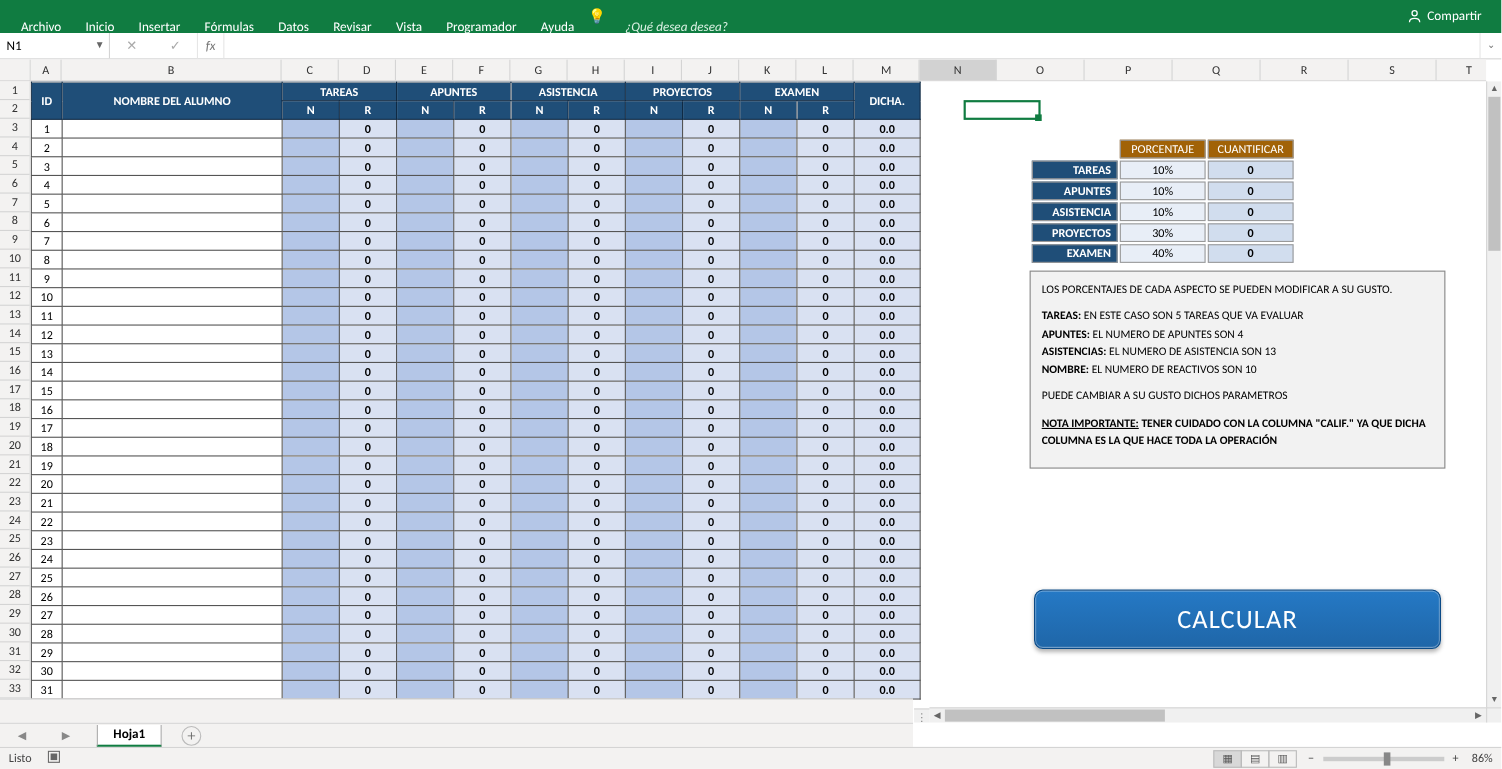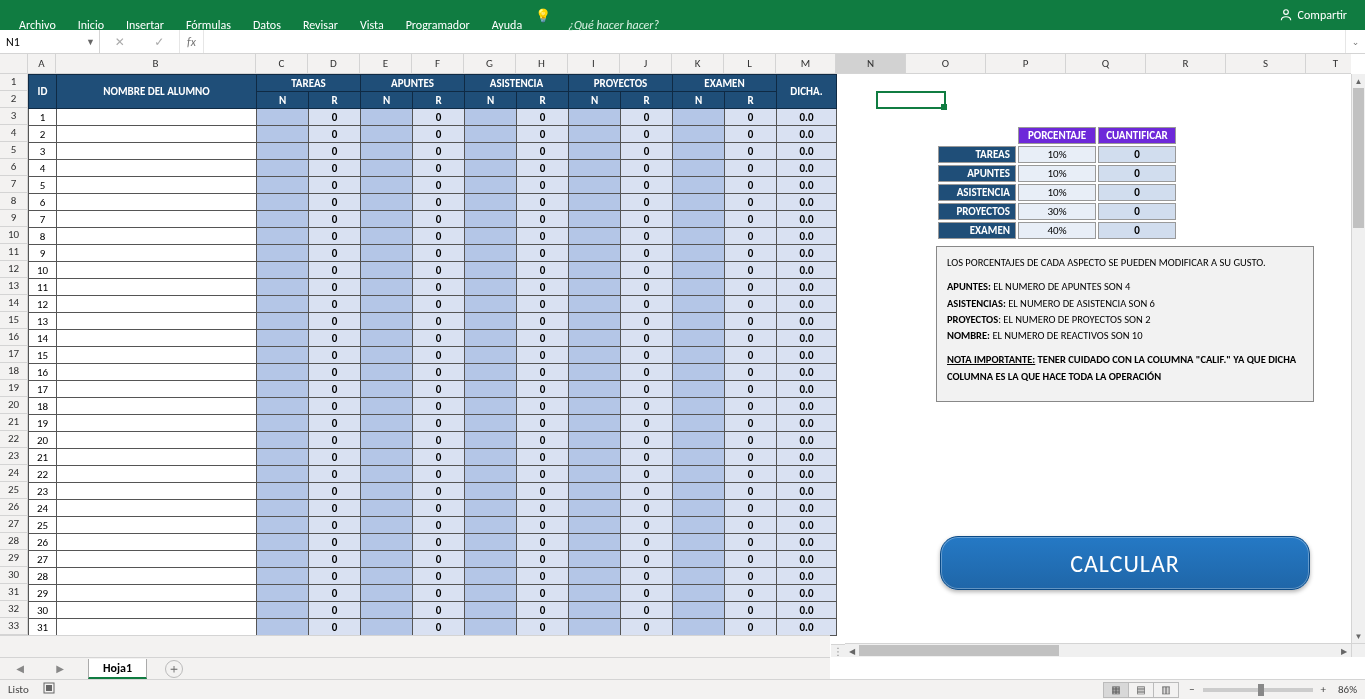--- a/index.html
+++ b/index.html
@@ -43,34 +43,34 @@
 .hdrBlue2 { background: #1f4e78; color: #fff; font-weight: bold; text-align: center; border: 1px solid #0f2a44; }
 .cellID { background: #fff; text-align: center; border: 1px solid #555; }
 .cellName { background: #fff; border: 1px solid #555; }
 .cellN { background: #b4c6e7; text-align: center; border: 1px solid #555; }
 .cellR { background: #d9e1f2; text-align: center; font-weight: bold; border: 1px solid #555; }
 .cellCalif { background: #d9e1f2; text-align: center; font-weight: bold; border: 1px solid #555; }
 
 
 .smtbl { position: absolute; }
 .smtbl td { height: 17px; font-size: 11px; border: 1px solid #999; padding: 0 5px; }
-.smHdr { background: #6d28d9; color: #fff; font-weight: bold; text-align: center; margin-top: 37px; }
+.smHdr { background: #a16207; color: #fff; font-weight: normal; text-align: center; margin-top: 37px; }
 .smLab { background: #1f4e78; color: #fff; font-weight: bold; text-align: right; }
 .smVal { background: #e8eef7; text-align: center; }
 .smVal2 { background: #d1ddee; text-align: center; font-weight: bold; }
 
 
 .infobox { position: absolute; background: #f2f2f2; border: 1px solid #888; font-size: 10.5px; line-height: 1.55; color: #000; padding: 8px 10px; }
 .infobox p { margin-bottom: 8px; }
 .infobox .mt0 { margin: 0; }
 .infobox b { font-weight: bold; }
 .infobox .u { text-decoration: underline; }
 
 
-.calcbtn { position: absolute; background: linear-gradient(#2579c5, #1f66a8); border: 1px solid #0b4a86; border-radius: 18px; color: #fff; font-size: 24px; font-weight: 300; display: flex; align-items: center; justify-content: center; box-shadow: inset 0 0 0 1px rgba(255,255,255,.3), 0 2px 4px rgba(0,0,0,.3); cursor: pointer; letter-spacing: 1px; }
+.calcbtn { position: absolute; background: linear-gradient(#2579c5, #1f66a8); border: 1px solid #0b4a86; border-radius: 8px; color: #fff; font-size: 24px; font-weight: 300; display: flex; align-items: center; justify-content: center; box-shadow: inset 0 0 0 1px rgba(255,255,255,.3), 0 2px 4px rgba(0,0,0,.3); cursor: pointer; letter-spacing: 1px; }
 
 
 .vscroll { position: absolute; top: 20px; right: 0; width: 14px; bottom: 14px; background: #f0f0f0; border-left: 1px solid #d4d4d4; }
 .vscroll .thumb { position: absolute; left: 1px; right: 1px; background: #c1c1c1; border-radius: 0; }
 .vscroll .arr { position: absolute; left: 0; right: 0; height: 14px; display:flex;align-items:center;justify-content:center; font-size:8px; color:#666;}
 .hscroll { position: absolute; left: 845px; right: 14px; bottom: 0; height: 14px; background: #f0f0f0; border-top: 1px solid #d4d4d4; }
 .hscroll .thumb { position: absolute; top: 1px; bottom: 1px; background: #c1c1c1; }
 .hscroll .arr { position: absolute; top:0; bottom:0; width:14px; display:flex;align-items:center;justify-content:center; font-size:8px; color:#666;}
 .hscroll .dots { position:absolute; left:-14px; top:0; bottom:0; width:14px; display:flex;align-items:center;justify-content:center; color:#888; font-size:10px; border-top:1px solid #d4d4d4; background:#f0f0f0;}
 .cornerbox { position:absolute; right:0; bottom:0; width:14px; height:14px; background:#f0f0f0; border-left:1px solid #d4d4d4; border-top:1px solid #d4d4d4;}
@@ -99,21 +99,21 @@
       <div class="tab">Inicio</div>
       <div class="tab">Insertar</div>
       <div class="tab">Fórmulas</div>
       <div class="tab">Datos</div>
       <div class="tab">Revisar</div>
       <div class="tab">Vista</div>
       <div class="tab">Programador</div>
       <div class="tab">Ayuda</div>
     </div>
   <span class="bulb">💡</span>
-  <span class="tab tellme">¿Qué hacer hacer?</span>
+  <span class="tab tellme">¿Qué desea desea?</span>
   <div class="spacer"></div>
   <div class="share">
     <svg width="14" height="14" viewBox="0 0 24 24">
         <circle cx="12" cy="7" r="4" fill="none" stroke="#fff" stroke-width="2"></circle>
         <path d="M4 21c0-4 4-6 8-6s8 2 8 6" fill="none" stroke="#fff" stroke-width="2"></path>
       </svg>
     <span>Compartir</span>
   </div>
 </div>
 
@@ -736,24 +736,25 @@
           <tr>
             <td class="smLab" style="width:78px">EXAMEN</td>
             <td class="smVal" style="width:78px">40%</td>
             <td class="smVal2" style="width:78px">0</td>
           </tr>
         </tbody>
     </table>
 
     <div class="infobox" style="left:908px; top:172px; width:378px;">
       <p>LOS PORCENTAJES DE CADA  ASPECTO  SE PUEDEN MODIFICAR  A SU GUSTO.</p>
+      <p class="mt0"><b>TAREAS:</b><span> EN ESTE CASO SON 5 TAREAS QUE VA EVALUAR</span></p>
       <p class="mt0"><b>APUNTES:</b><span> EL NUMERO DE APUNTES SON  4</span></p>
-      <p class="mt0"><b>ASISTENCIAS:</b><span> EL NUMERO DE ASISTENCIA SON  6</span></p>
-      <p class="mt0"><b>PROYECTOS</b><span>:  EL NUMERO DE PROYECTOS SON  2</span></p>
+      <p class="mt0"><b>ASISTENCIAS:</b><span> EL NUMERO DE ASISTENCIA SON  13</span></p>
       <p><b>NOMBRE:</b><span> EL NUMERO DE REACTIVOS SON  10</span></p>
+      <p>PUEDE CAMBIAR  A SU GUSTO DICHOS PARAMETROS</p>
       <p><b class="u">NOTA IMPORTANTE:</b><b>  TENER CUIDADO  CON LA  COLUMNA  "CALIF."  YA QUE DICHA COLUMNA ES LA QUE HACE TODA LA OPERACIÓN</b></p>
     </div>
 
     <div class="calcbtn" style="left:912px; top:462px; width:370px; height:54px;">
       <span>CALCULAR</span>
     </div>
   </div>
 
   <div class="vscroll">
     <div class="arr" style="top:0">▲</div>

